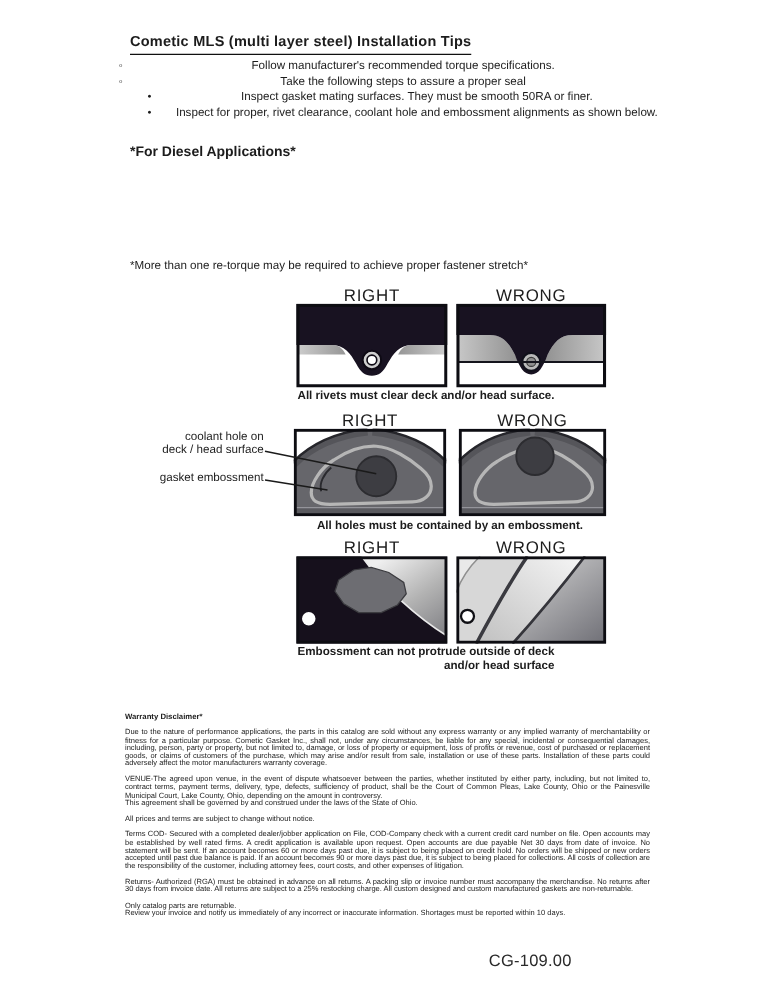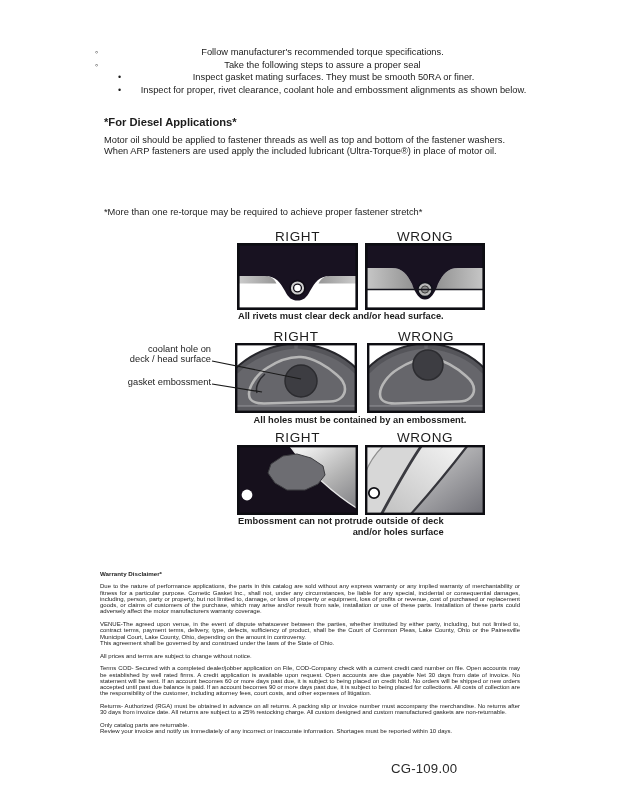--- a/index.html
+++ b/index.html
@@ -32,30 +32,30 @@
   .legal{left:100px; top:571px; width:420px; font-size:6px; line-height:6.25px; color:#1b1b1b;}
   .legal .lh{font-size:6.2px; font-weight:bold; margin:0 0 6px 0;}
   .legal p{margin:0 0 6.5px 0; text-align:justify;}
   .pagenum{left:391px; top:761px; font-size:13.2px; color:#2a2a2a; letter-spacing:.2px;}
 </style>
 </head>
 <body>
 
 <div class="page">
 
+  <div class="abs title">Cometic MLS (multi layer steel) Installation Tips</div>
 
   <div class="abs bullets">
     <div class="b">Follow manufacturer's recommended torque specifications.</div>
     <div class="b">Take the following steps to assure a proper seal</div>
     <div class="sb">Inspect gasket mating surfaces.  They must be smooth 50RA or finer.</div>
     <div class="sb">Inspect for proper, rivet clearance, coolant hole and embossment alignments as shown below.</div>
   </div>
 
   <div class="abs h2">*For Diesel Applications*</div>
-  <div class="abs para" style="top:135px;">Motor oil should be applied to fastener threads as well as top and bottom of the fastener washers. When ARP fasteners are used apply the included lubricant (Ultra-Torque®) in place of motor oil.</div>
   <div class="abs para" style="top:207px;">*More than one re-torque may be required to achieve proper fastener stretch*</div>
 
   <div class="abs dlabel" style="left:237px; top:229px; width:121px;">RIGHT</div>
   <div class="abs dlabel" style="left:365px; top:229px; width:120px;">WRONG</div>
 
   <svg class="abs panel" style="left:237px; top:243px;" width="121" height="67" viewBox="0 0 121 67">
     <defs>
       <linearGradient id="g1" x1="0" y1="0" x2="1" y2="0">
           <stop offset="0" stop-color="#cbcbcb"></stop>
           <stop offset="1" stop-color="#969696"></stop>
@@ -180,21 +180,21 @@
     <path d="M57,0 H103 C83,26 63,50 45,70 H16 C30,44 43,20 57,0 Z" fill="url(#g6)"></path>
     <path d="M57,0 C43,20 30,44 16,70" fill="none" stroke="#3a3a40" stroke-width="2.8"></path>
     <path d="M103,0 H120 V70 H45 C63,50 83,26 103,0 Z" fill="url(#g7)"></path>
     <path d="M103,0 C83,26 63,50 45,70" fill="none" stroke="#35353b" stroke-width="2.2"></path>
     <circle cx="9" cy="48" r="5.2" fill="#ffffff" stroke="#101015" stroke-width="1.8"></circle>
     <rect x="1.2" y="1.2" width="117.6" height="67.6" fill="none" stroke="#0d0d12" stroke-width="2.4"></rect>
   </svg>
 
   <div class="abs cap" style="left:238px; top:516px;text-align:right;">
     <div>Embossment can not protrude outside of deck</div>
-    <div>and/or holes surface</div>
+    <div>and/or head surface</div>
   </div>
 
   <div class="abs legal">
     <div class="lh">Warranty Disclaimer*</div>
     <p style="margin-bottom:6.5px;">Due to the nature of performance applications, the parts in this catalog are sold without any express warranty or any implied warranty of merchantability or fitness for a particular purpose.  Cometic Gasket Inc., shall not, under any circumstances, be liable for any special, incidental or consequential damages, including, person, party or property, but not limited to, damage, or loss of property or equipment, loss of profits or revenue, cost of purchased or replacement goods, or claims of customers of the purchase, which may arise and/or result from sale, installation or use of these parts.  Installation of these parts could adversely affect the motor manufacturers warranty coverage.</p>
     <p style="margin-bottom:0;">VENUE-The agreed upon venue, in the event of dispute whatsoever between the parties, whether instituted by either party, including, but not limited to, contract terms, payment terms, delivery, type, defects, sufficiency of product, shall be the Court of Common Pleas, Lake County, Ohio or the Painesville Municipal Court, Lake County, Ohio, depending on the amount in controversy.</p>
     <p>This agreement shall be governed by and construed under the laws of the State of Ohio.</p>
     <p>All prices and terms are subject to change without notice.</p>
     <p>Terms COD- Secured with a completed dealer/jobber application on File, COD-Company check with a current credit card number on file.  Open accounts may be established by well rated firms.  A credit application is available upon request.  Open accounts are due payable Net 30 days from date of invoice.  No statement will be sent.  If an account becomes 60 or more days past due, it is subject to being placed on credit hold.  No orders will be shipped or new orders accepted until past due balance is paid.  If an account becomes 90 or more days past due, it is subject to being placed for collections.  All costs of collection are the responsibility of the customer, including attorney fees, court costs, and other expenses of litigation.</p>
     <p>Returns- Authorized (RGA) must be obtained in advance on all returns.  A packing slip or invoice number must accompany the merchandise.  No returns after 30 days from invoice date.  All returns are subject to a 25% restocking charge.  All custom designed and custom manufactured gaskets are non-returnable.</p>

